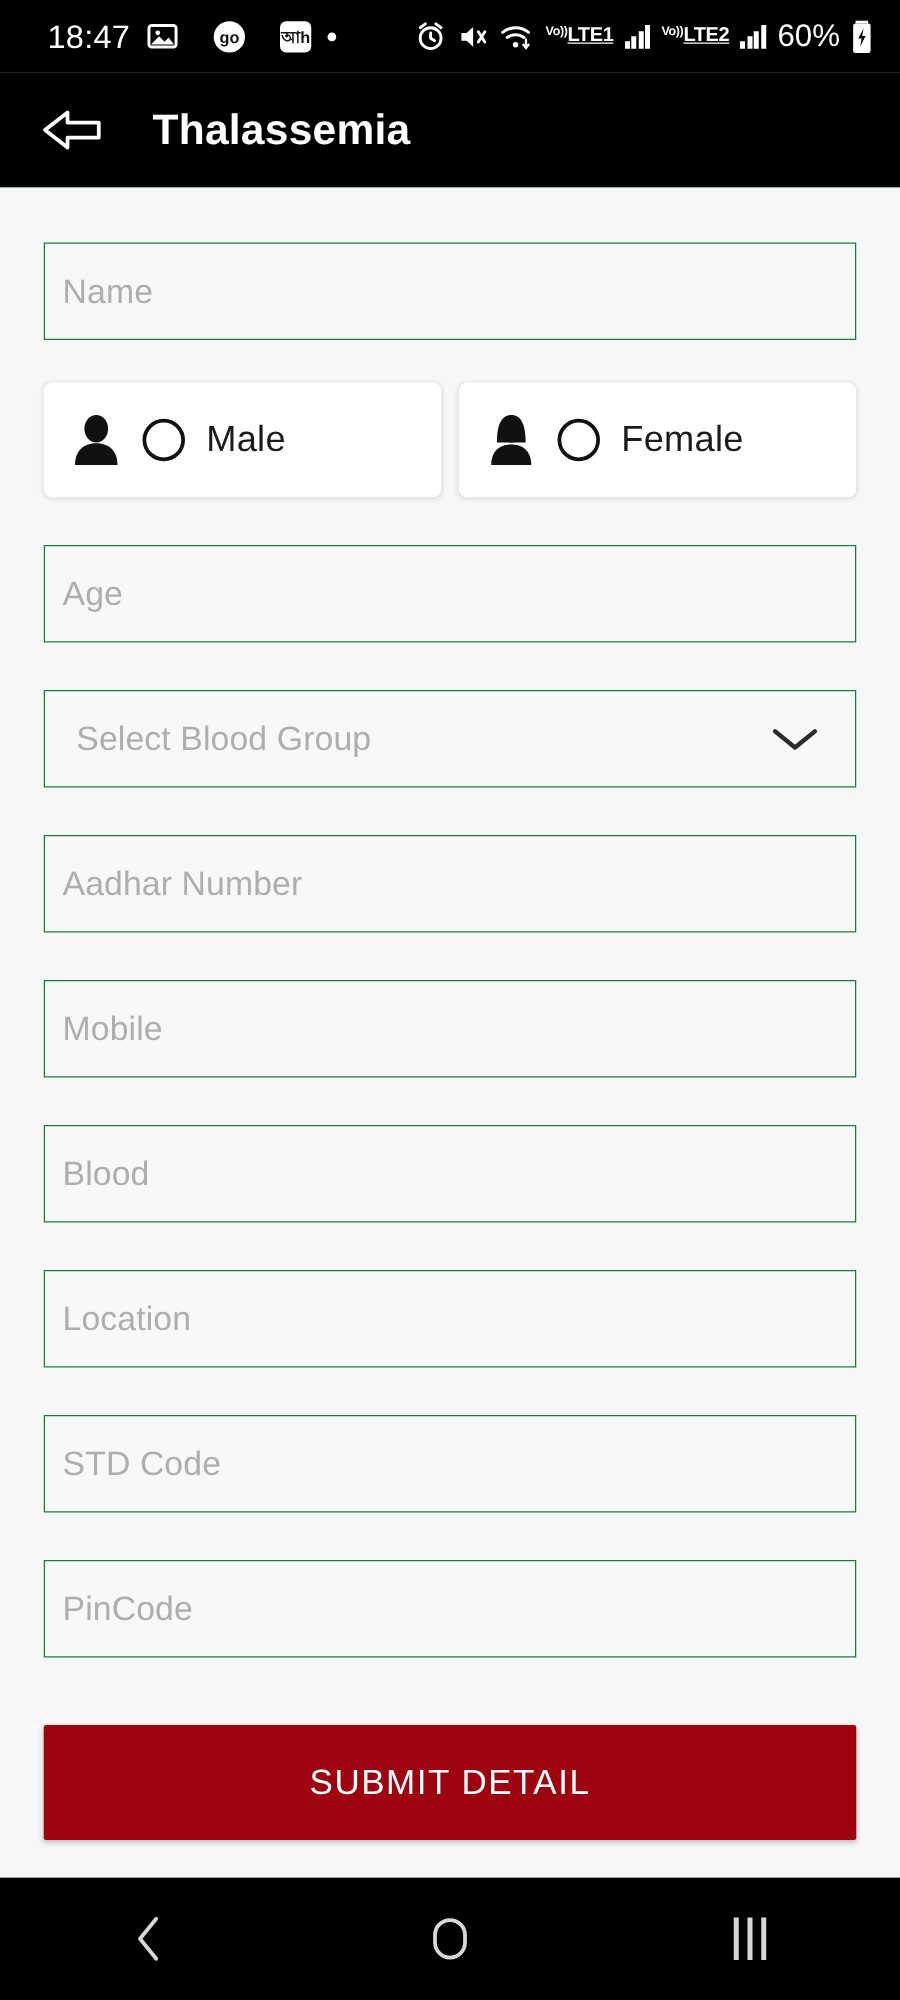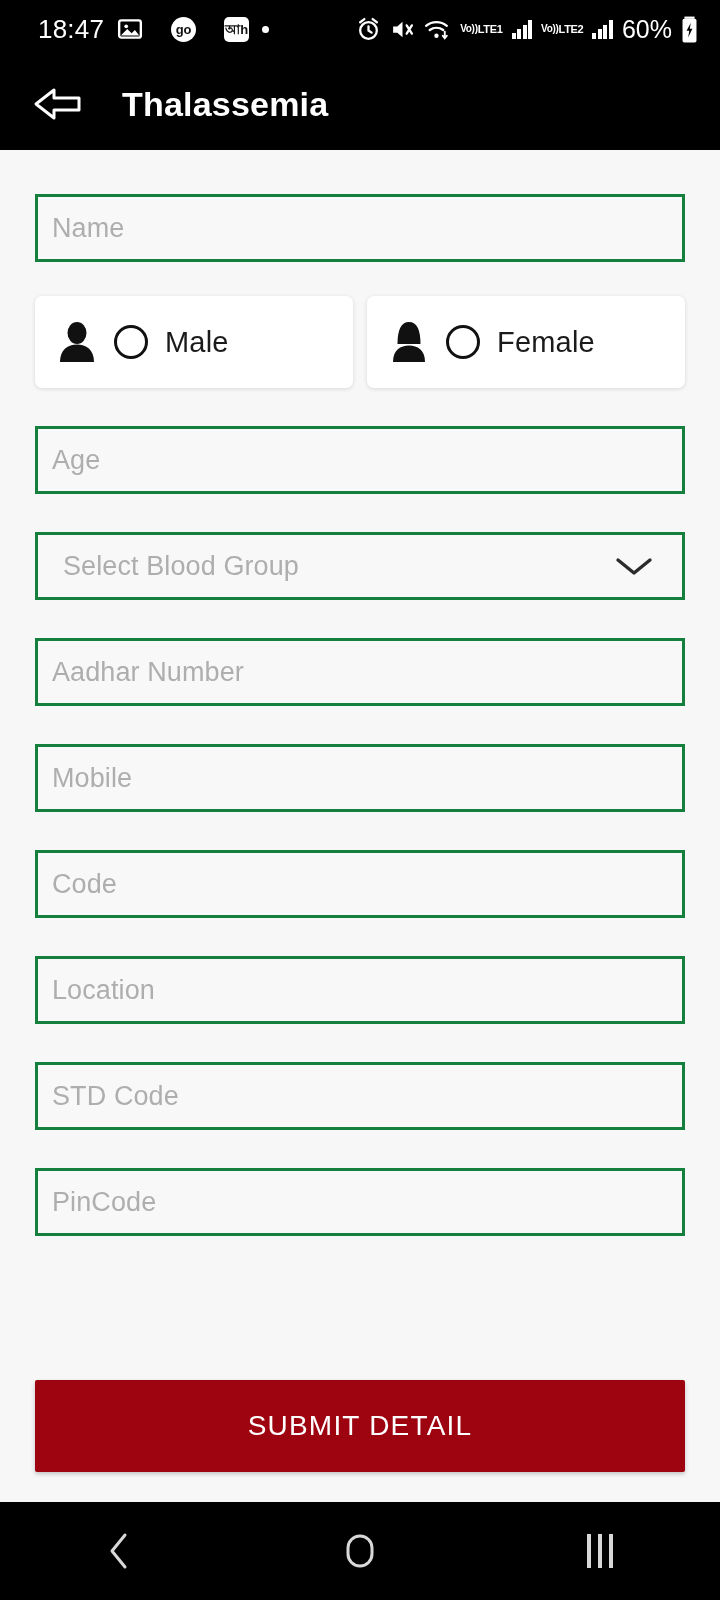--- a/index.html
+++ b/index.html
@@ -78,21 +78,21 @@
   }
   .volte-stack {
     display: inline-flex;
     flex-direction: row;
     align-items: flex-start;
     justify-content: center;
     color: #ffffff;
     line-height: 1;
   }
   .volte-stack .t1 { font-size: 10px; font-weight: bold; letter-spacing: -0.3px; }
-  .volte-stack .t2 { font-size: 11px; font-weight: bold; letter-spacing: -0.3px; }
+  .volte-stack .t2 { font-size: 16px; font-weight: bold; letter-spacing: -0.3px; text-decoration: underline; }
   .bars {
     display: inline-flex;
     align-items: flex-end;
     gap: 1.5px;
     height: 20px;
   }
   .bars i { display:block; width: 4px; background:#fff; }
   .bars i:nth-child(1){ height: 6px; }
   .bars i:nth-child(2){ height: 10px; }
   .bars i:nth-child(3){ height: 14px; }
@@ -133,22 +133,22 @@
     flex: 1 1 auto;
     background: #f7f7f7;
     padding: 0 35px;
     position: relative;
     display: flex;
     flex-direction: column;
   }
 
   .field {
     margin-top: 38px;
-    height: 68px;
-    border: 3px solid #15803d;
+    height: 78px;
+    border: 1px solid #15803d;
     background: #f8f8f8;
     display: flex;
     align-items: center;
     padding: 0 14px;
     cursor: text;
   }
   .field:first-child { margin-top: 44px; }
   .field .ph {
     color: #aeaeae;
     font-size: 27px;
@@ -391,21 +391,21 @@
 
     <div class="field">
       <span class="ph">Aadhar Number</span>
     </div>
 
     <div class="field">
       <span class="ph">Mobile</span>
     </div>
 
     <div class="field">
-      <span class="ph">Code</span>
+      <span class="ph">Blood</span>
     </div>
 
     <div class="field">
       <span class="ph">Location</span>
     </div>
 
     <div class="field">
       <span class="ph">STD Code</span>
     </div>
 

